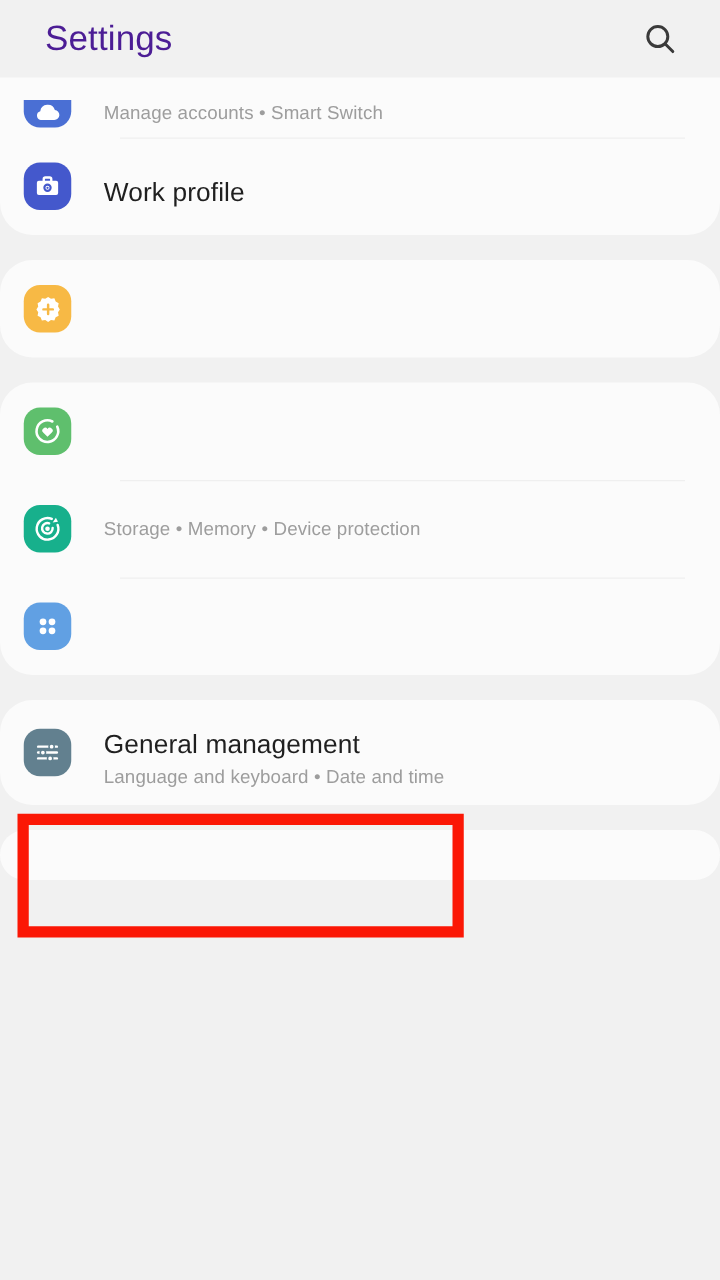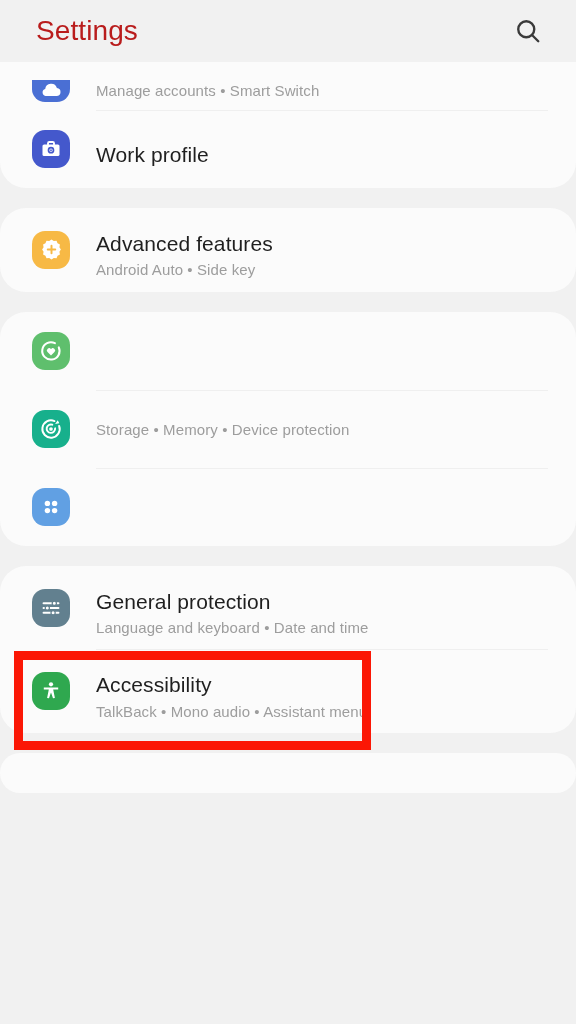--- a/index.html
+++ b/index.html
@@ -12,21 +12,21 @@
   #screen { position:relative; width:576px; height:1024px; background:#f1f1f1; }
 
   
   .header {
     position:relative; height:62px; width:100%;
     background:#f1f1f1;
     display:flex; align-items:center; justify-content:space-between;
     padding:0 26px 0 36px;
   }
   .header-title {
-    font-size:28px; color:#b91c1c; letter-spacing:.1px;
+    font-size:28px; color:#4c1d95; letter-spacing:.1px;
   }
   .search-btn {
     width:44px; height:44px; display:flex; align-items:center; justify-content:center;
   }
   .search-btn svg { display:block; }
 
   
   .list { position:relative; width:100%; }
 
   .card {
@@ -34,21 +34,21 @@
     border-radius:26px;
     margin:0 auto 20px auto;
     width:100%;
     overflow:hidden;
   }
   .card.clipped-top { border-top-left-radius:0; border-top-right-radius:0; }
 
   .row {
     position:relative;
     display:flex; align-items:center;
-    padding:0 20px 0 32px;
+    padding:0 20px 0 19px;
     min-height:78px;
   }
   .row .divider {
     position:absolute; left:96px; right:28px; top:0; height:1px;
     background:#efefef;
   }
 
   .icon {
     flex:0 0 auto;
     width:38px; height:38px;
@@ -123,24 +123,20 @@
         </div>
       </div>
       <div class="card">
         <div class="row first">
           <div class="icon" style="background: rgb(247, 185, 69);">
             <svg width="25" height="25" viewBox="0 0 24 24" fill="white">
         <path d="M12 2.4l2.2 1.5 2.6-.4 1 2.4 2.3 1.3-.5 2.6 1.4 2.2-1.4 2.2.5 2.6-2.3 1.3-1 2.4-2.6-.4L12 21.6l-2.2-1.5-2.6.4-1-2.4-2.3-1.3.5-2.6L3 12l1.4-2.2-.5-2.6 2.3-1.3 1-2.4 2.6.4z"></path>
         <path d="M12 8.4v7.2M8.4 12h7.2" stroke="#f7b945" stroke-width="1.9" stroke-linecap="round"></path>
             </svg>
           </div>
-          <div class="rowtext">
-            <div class="rowtitle">Advanced features</div>
-            <div class="rowsub">Android Auto  •  Side key</div>
-          </div>
         </div>
       </div>
       <div class="card">
         <div class="row first">
           <div class="icon" style="background: rgb(95, 191, 109);">
             <svg width="26" height="26" viewBox="0 0 24 24" fill="none" stroke="white" stroke-width="1.9" stroke-linecap="round">
         <path d="M19.2 8.6a8 8 0 1 1-3.6-3.8"></path>
         <path d="M12 16.1l-3.2-3.1a2.1 2.1 0 1 1 3.2-2.7 2.1 2.1 0 1 1 3.2 2.7z" fill="white" stroke="none"></path>
             </svg>
           </div>
@@ -177,35 +173,22 @@
             <svg width="24" height="24" viewBox="0 0 24 24" fill="none" stroke="white" stroke-width="1.9" stroke-linecap="round">
         <line x1="4.5" y1="7.3" x2="19.5" y2="7.3"></line>
         <line x1="4.5" y1="12" x2="19.5" y2="12"></line>
         <line x1="4.5" y1="16.7" x2="19.5" y2="16.7"></line>
         <circle cx="15.3" cy="7.3" r="2.1" fill="white" stroke="#62808f" stroke-width="1.2"></circle>
         <circle cx="8.3" cy="12" r="2.1" fill="white" stroke="#62808f" stroke-width="1.2"></circle>
         <circle cx="14.1" cy="16.7" r="2.1" fill="white" stroke="#62808f" stroke-width="1.2"></circle>
             </svg>
           </div>
           <div class="rowtext">
-            <div class="rowtitle">General protection</div>
+            <div class="rowtitle">General management</div>
             <div class="rowsub">Language and keyboard  •  Date and time</div>
-          </div>
-        </div>
-        <div class="row">
-          <div class="divider"></div>
-          <div class="icon" style="background: rgb(47, 168, 79);">
-            <svg width="24" height="24" viewBox="0 0 24 24" fill="white">
-        <circle cx="12" cy="5.3" r="2.1"></circle>
-        <path d="M4.8 8.6h14.4v1.9h-5l1.7 8.4-1.9.4-1.9-5.6h-.2l-1.9 5.6-1.9-.4 1.7-8.4h-5z"></path>
-            </svg>
-          </div>
-          <div class="rowtext">
-            <div class="rowtitle">Accessibility</div>
-            <div class="rowsub">TalkBack  •  Mono audio  •  Assistant menu</div>
           </div>
         </div>
       </div>
       <div class="card" style="height: 40px;"></div>
     </div>
 
   <div class="highlight" id="highlight" style="left: 14px; top: 651px; width: 357px; height: 99px; border-color: rgb(251, 23, 5);"></div>
 </div>
 
 </body></html>

